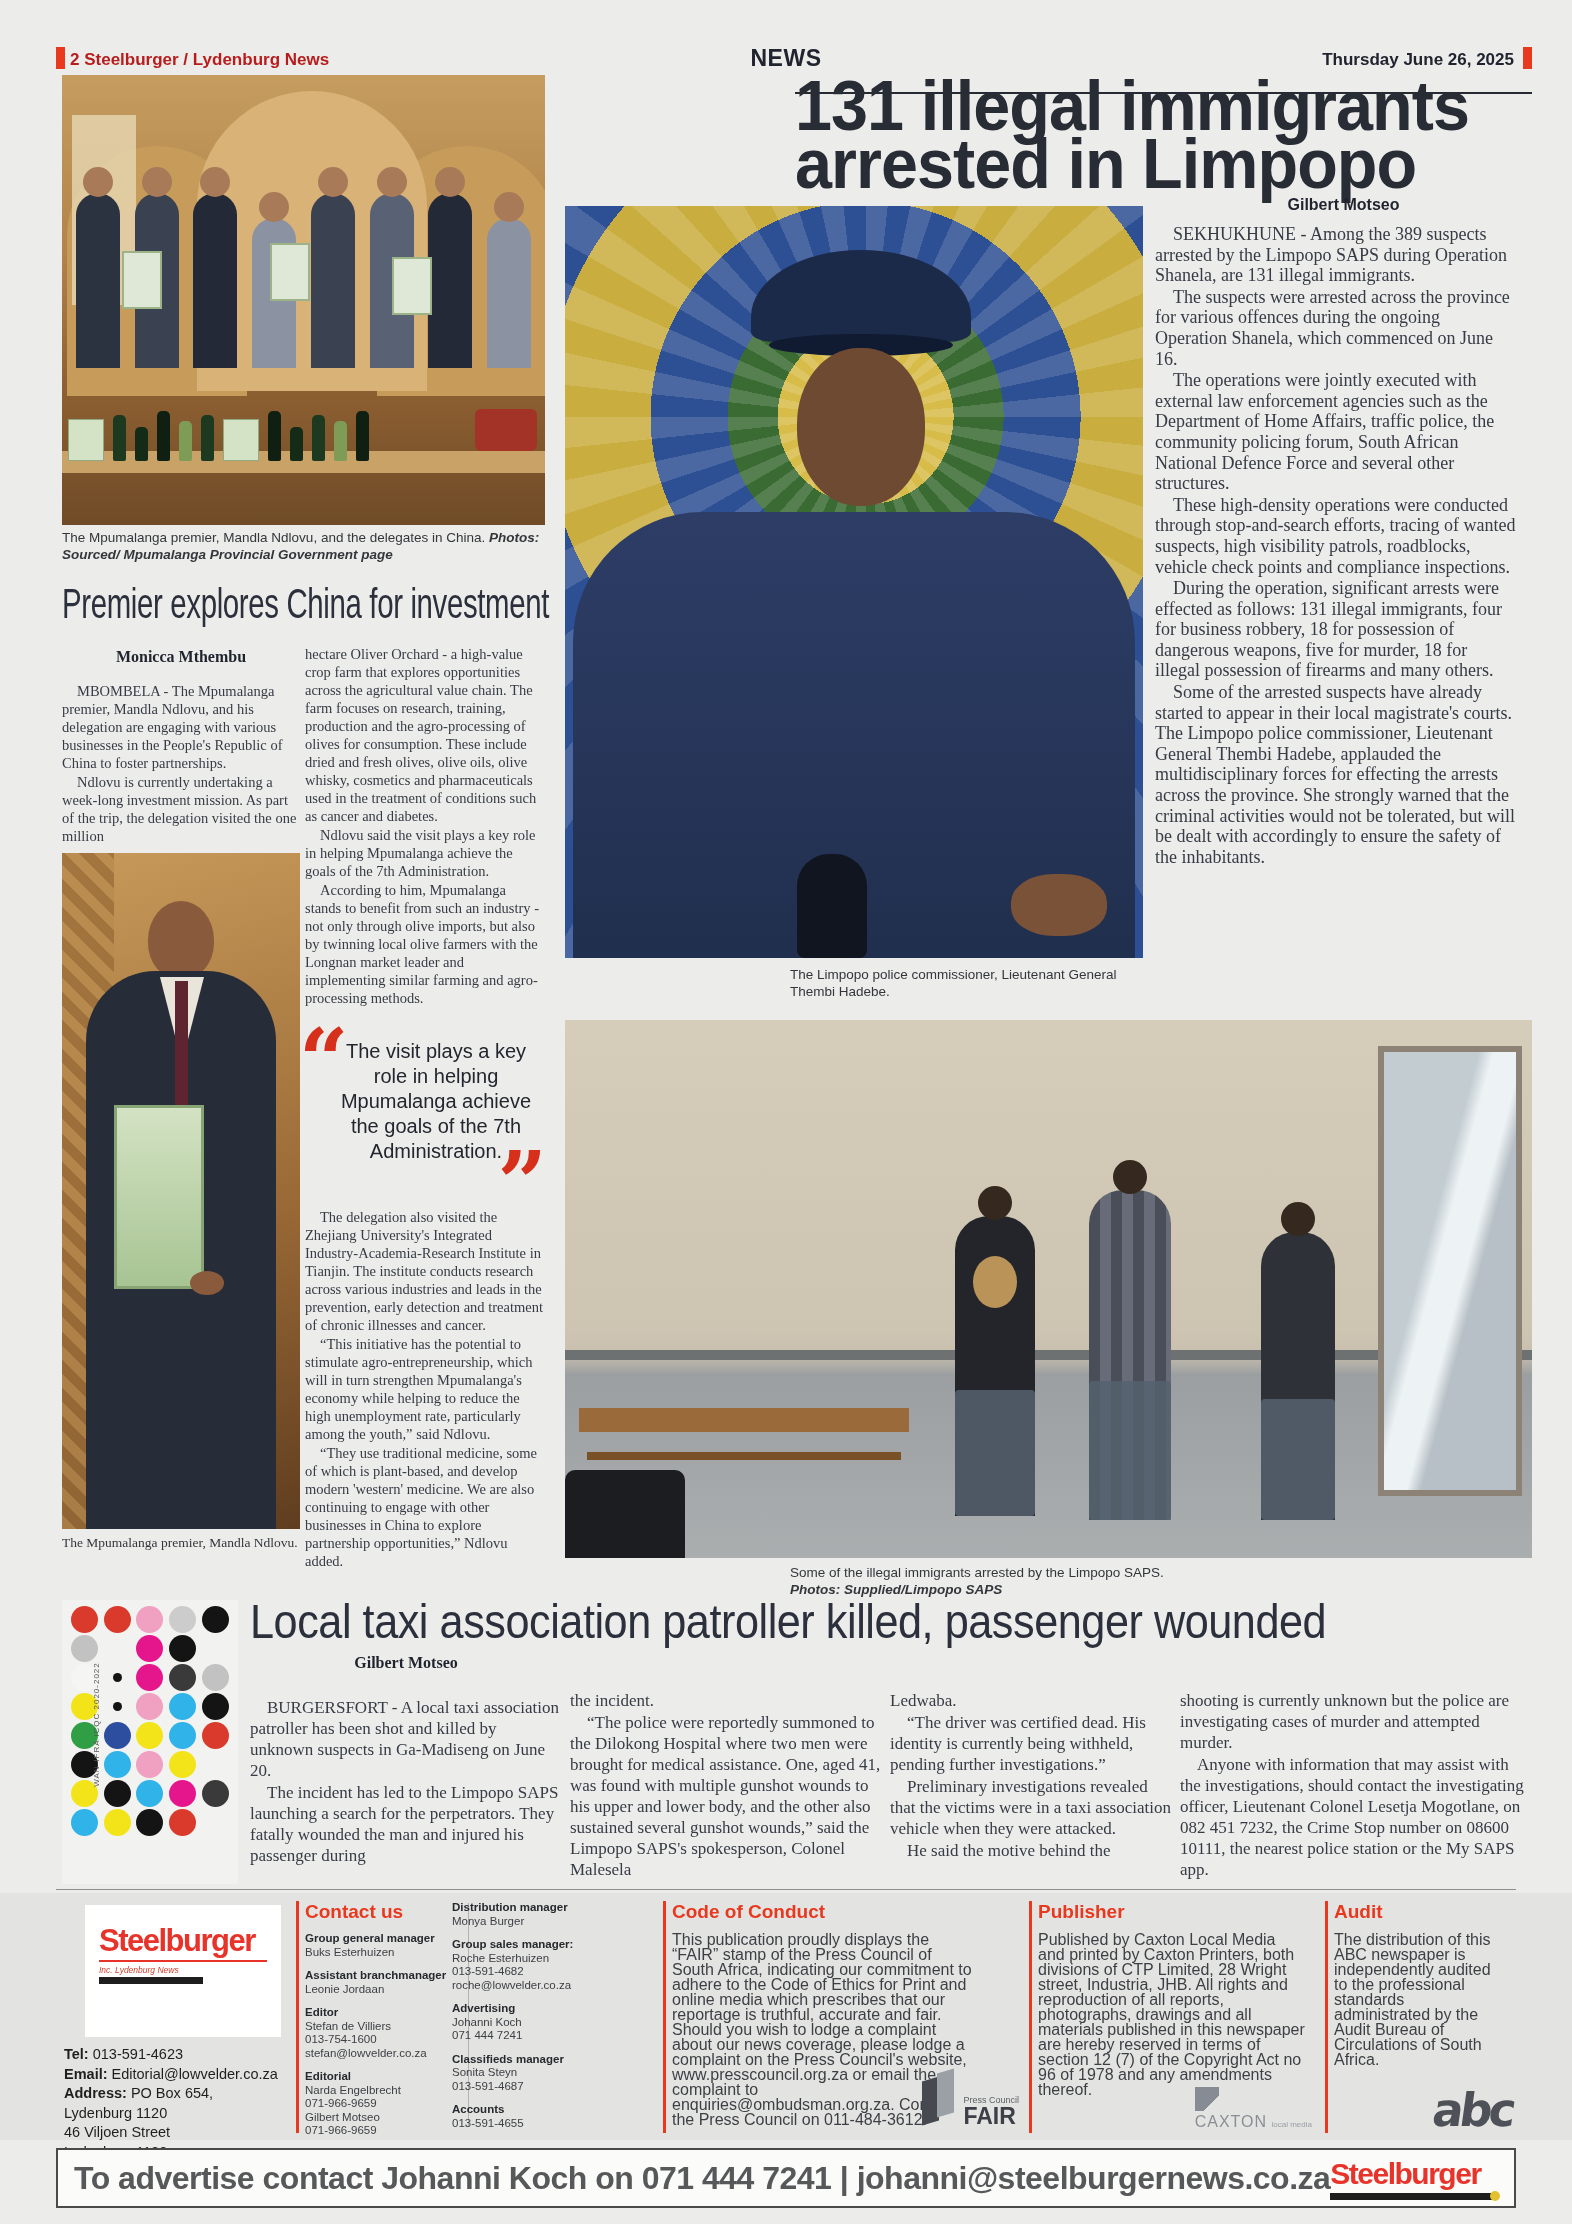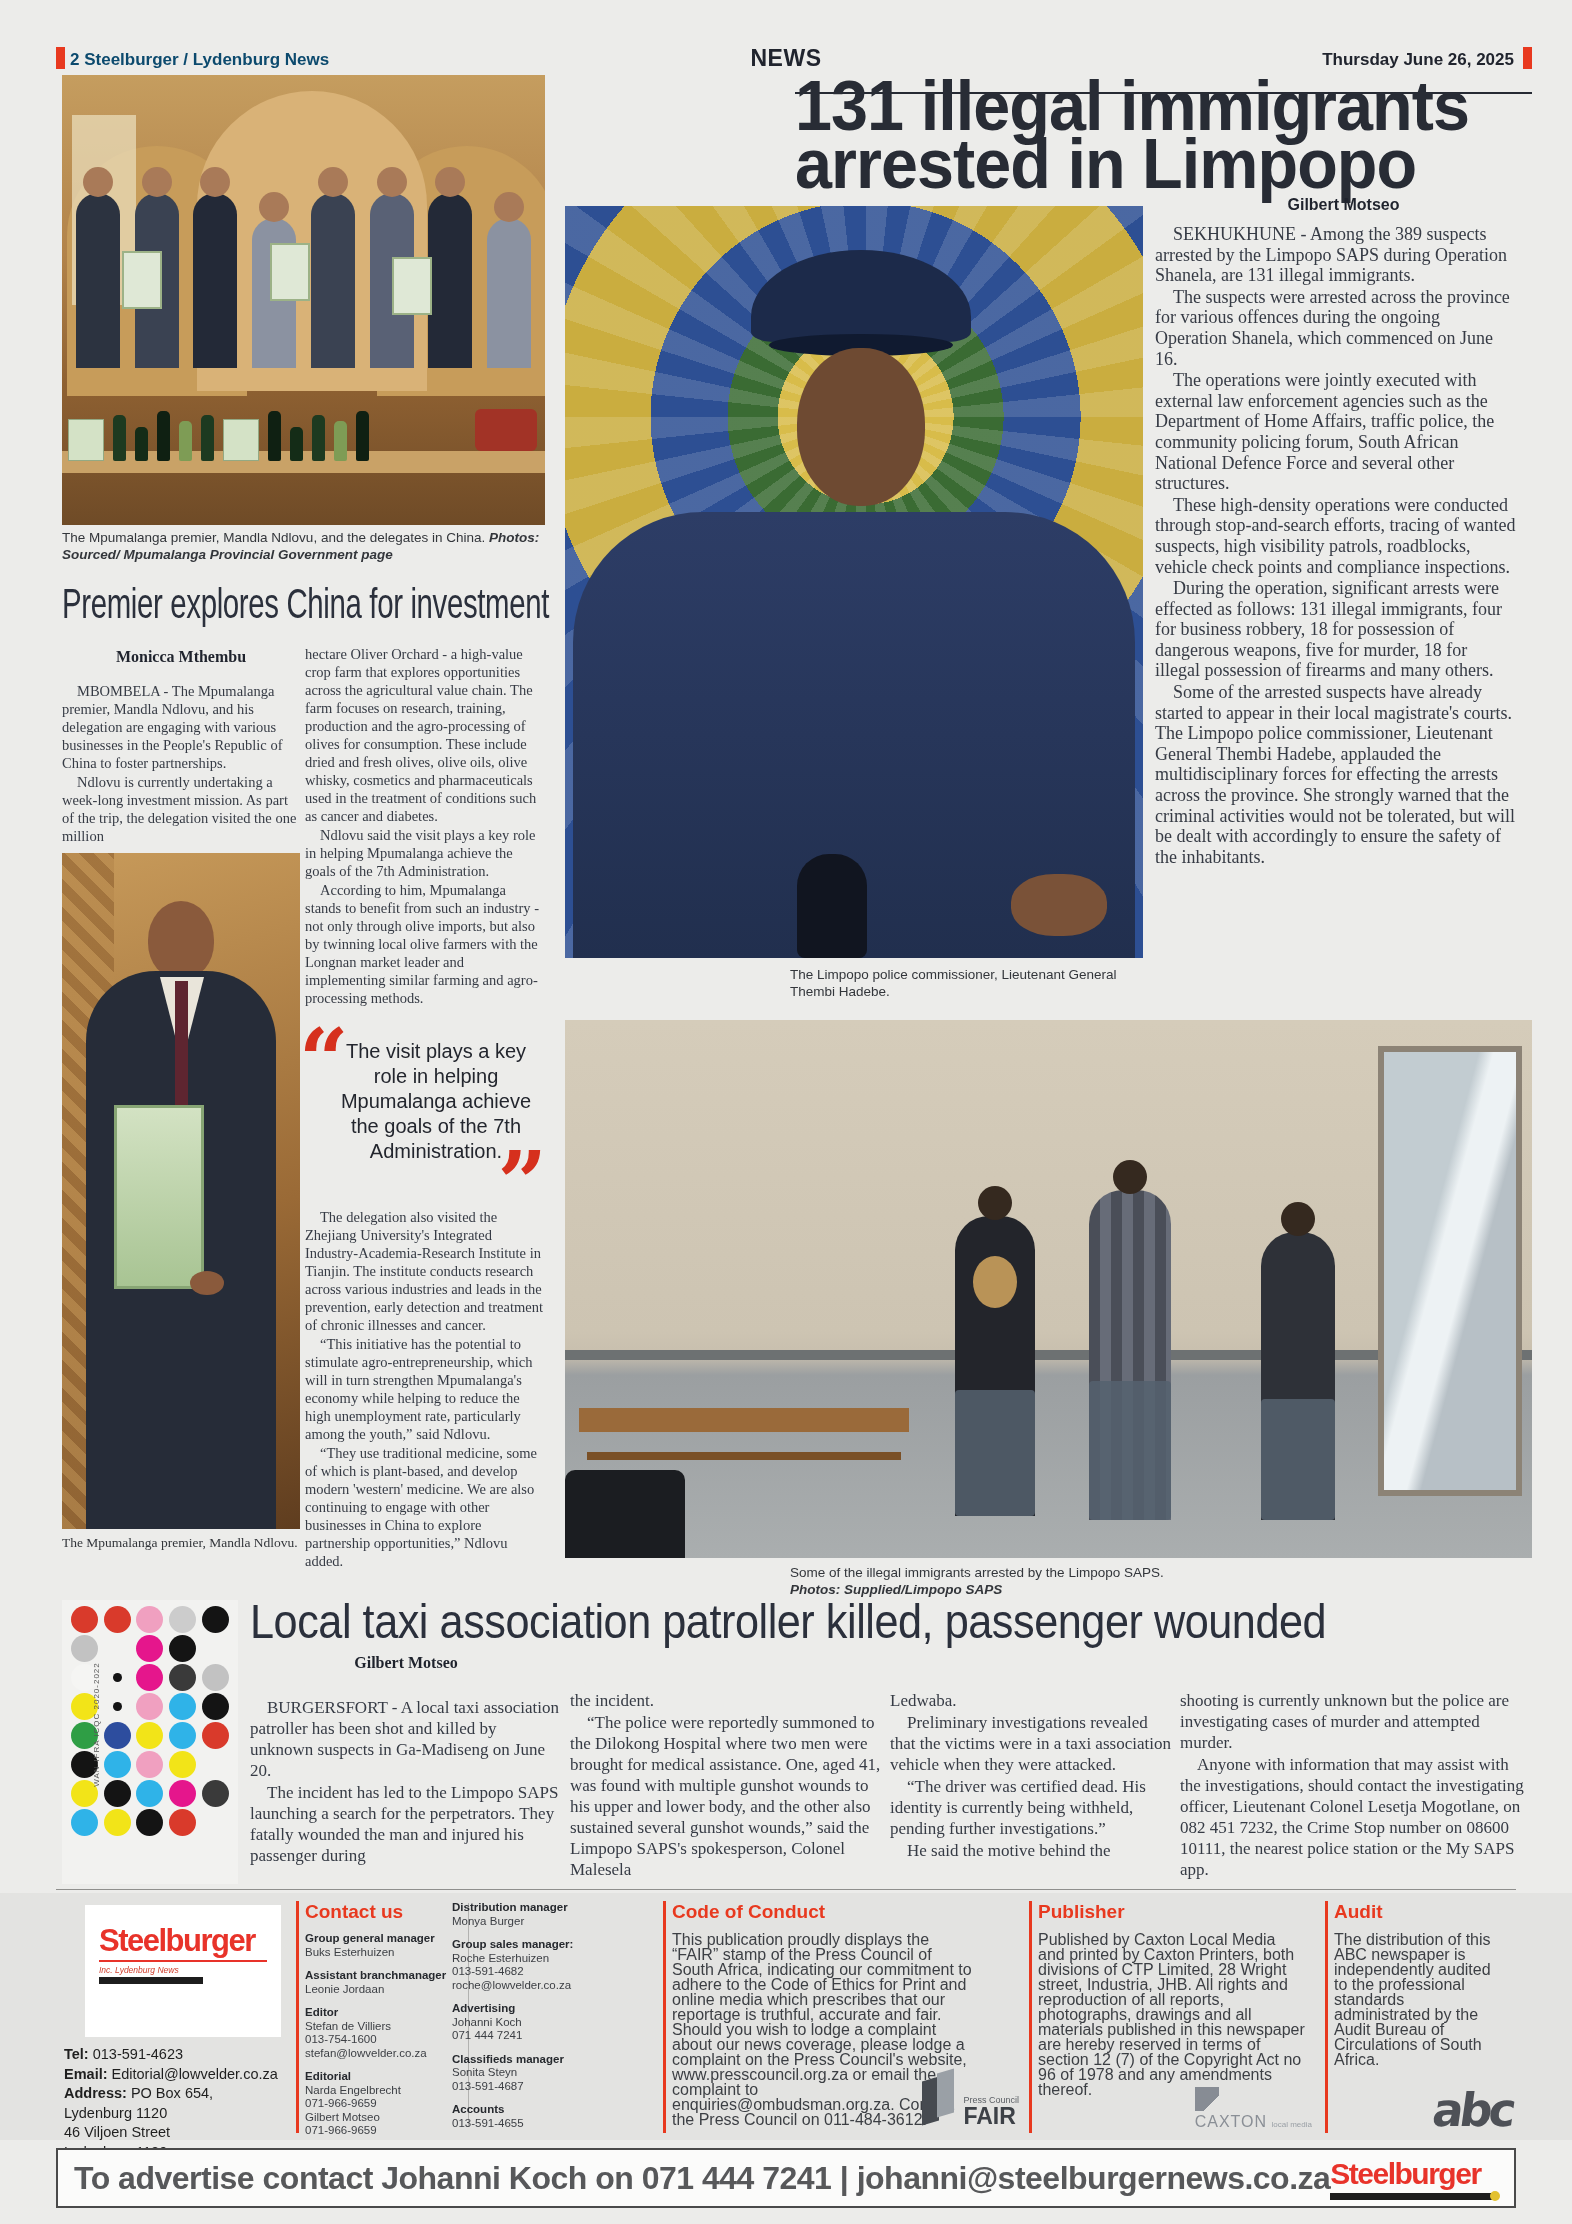--- a/index.html
+++ b/index.html
@@ -1,21 +1,21 @@
 <!DOCTYPE html>
 <html><head>
 <meta charset="utf-8">
 <style>
   html,body{margin:0;padding:0;background:#d8d8d6;}
   .page{position:relative;width:1572px;height:2224px;background:#ececea;font-family:"Liberation Sans",sans-serif;overflow:hidden;margin:0 auto;}
   .abs{position:absolute;}
 
   
   .hdr-tab{position:absolute;width:9px;height:22px;background:#e8391f;top:47px;}
-  .hdr-left{left:70px;top:50px;font-weight:bold;font-size:17px;color:#0c4a6e;}
+  .hdr-left{left:70px;top:50px;font-weight:bold;font-size:17px;color:#b91c1c;}
   .hdr-center{left:0;right:0;text-align:center;top:45px;font-weight:bold;font-size:23px;letter-spacing:.5px;color:#20242e;}
   .hdr-right{right:58px;top:50px;font-weight:bold;font-size:17px;color:#20242e;}
   .hdr-rule{left:795px;top:92px;width:737px;height:2px;background:#262a33;}
 
   
   .serif{font-family:"Liberation Serif",serif;color:#363b45;}
   .serif p{margin:0 0 1px 0;text-indent:15px;}
   .cont p:first-child{text-indent:0;}
   .byline{font-weight:bold;font-size:16px;text-align:center;color:#1f232d;}
   .caption{font-size:13.5px;line-height:17px;color:#33363b;}
@@ -351,22 +351,22 @@
   </div>
   <div class="abs a3c2 serif a3col cont">
     <div class="cont">
         <p>the incident.</p>
         <p>“The police were reportedly summoned to the Dilokong Hospital where two men were brought for medical assistance. One, aged 41, was found with multiple gunshot wounds to his upper and lower body, and the other also sustained several gunshot wounds,” said the Limpopo SAPS's spokesperson, Colonel Malesela</p>
       </div>
   </div>
   <div class="abs a3c3 serif a3col">
     <div class="cont">
         <p>Ledwaba.</p>
+        <p>“The driver was certified dead. His identity is currently being withheld, pending further investigations.”</p>
         <p>Preliminary investigations revealed that the victims were in a taxi association vehicle when they were attacked.</p>
-        <p>“The driver was certified dead. His identity is currently being withheld, pending further investigations.”</p>
         <p>He said the motive behind the</p>
       </div>
   </div>
   <div class="abs a3c4 serif a3col">
     <div class="cont">
         <p>shooting is currently unknown but the police are investigating cases of murder and attempted murder.</p>
         <p>Anyone with information that may assist with the investigations, should contact the investigating officer, Lieutenant Colonel Lesetja Mogotlane, on 082 451 7232, the Crime Stop number on 08600 10111, the nearest police station or the My SAPS app.</p>
       </div>
   </div>
 

